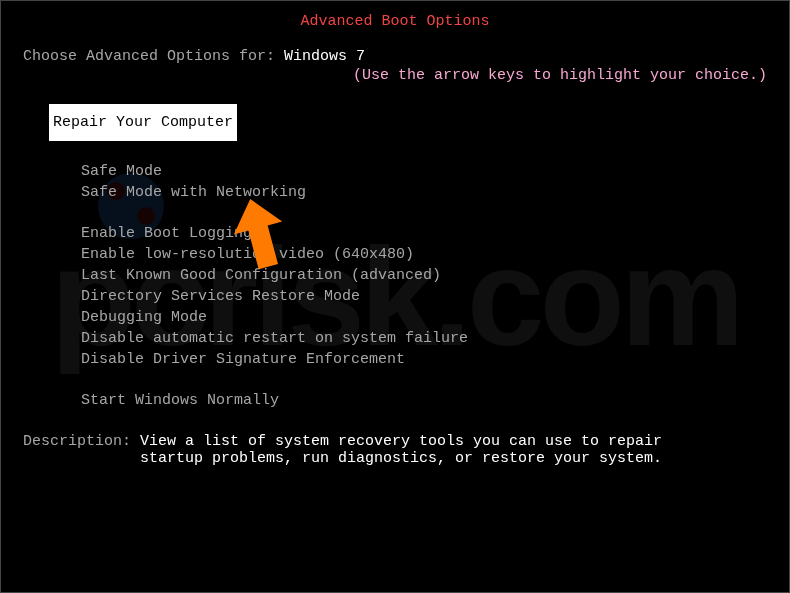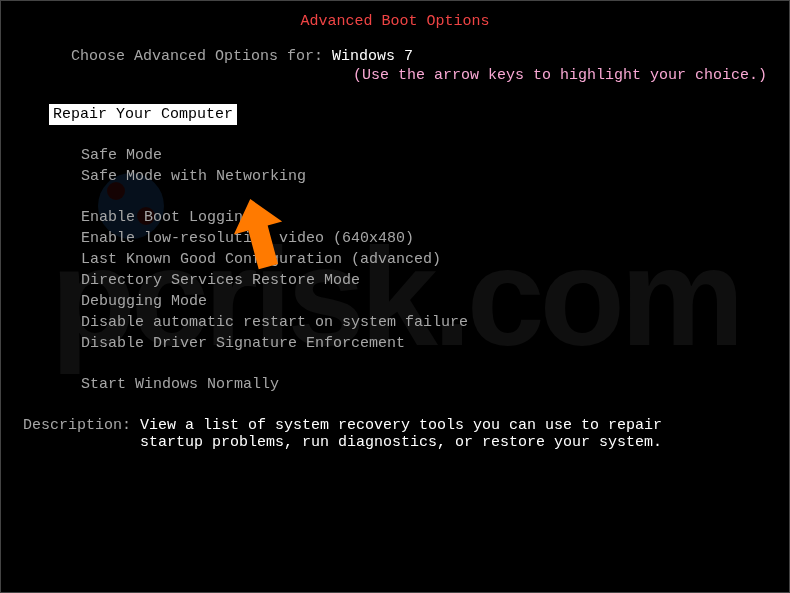--- a/index.html
+++ b/index.html
@@ -39,30 +39,30 @@
       opacity: 0.15;
     }
     .screen { position: relative; z-index: 2; width: 100%; height: 100%; }
     .title {
       color: #ef4444;
       text-align: center;
       padding: 12px 0 18px 0;
       font-weight: normal;
     }
     .content { padding: 0 22px; }
-    .prompt { color: #a6a6a6; margin-bottom: 2px; margin-left: 48px; }
+    .prompt { color: #a6a6a6; margin-bottom: 2px; }
     .prompt .osname { color: #fff; }
     .instruction { color: #f9a8d4; margin-bottom: 20px; text-align: right; }
     .menu { padding-left: 30px; }
     .menu-item { color: #a6a6a6; line-height: 1.4; cursor: default; margin-left: 28px; }
     .menu-item.selected {
       background: #fff;
       color: #000;
       display: inline-block;
-      padding: 0 4px;
+      padding: 8px 4px;
       margin-left: -4px;
     }
     .menu-gap { height: 20px; }
     .description { margin-top: 22px; color: #a6a6a6; }
     .description .desc-text { color: #fff; }
     .footer {
       position: absolute;
       bottom: 8px;
       left: 0;
       width: 100%;

